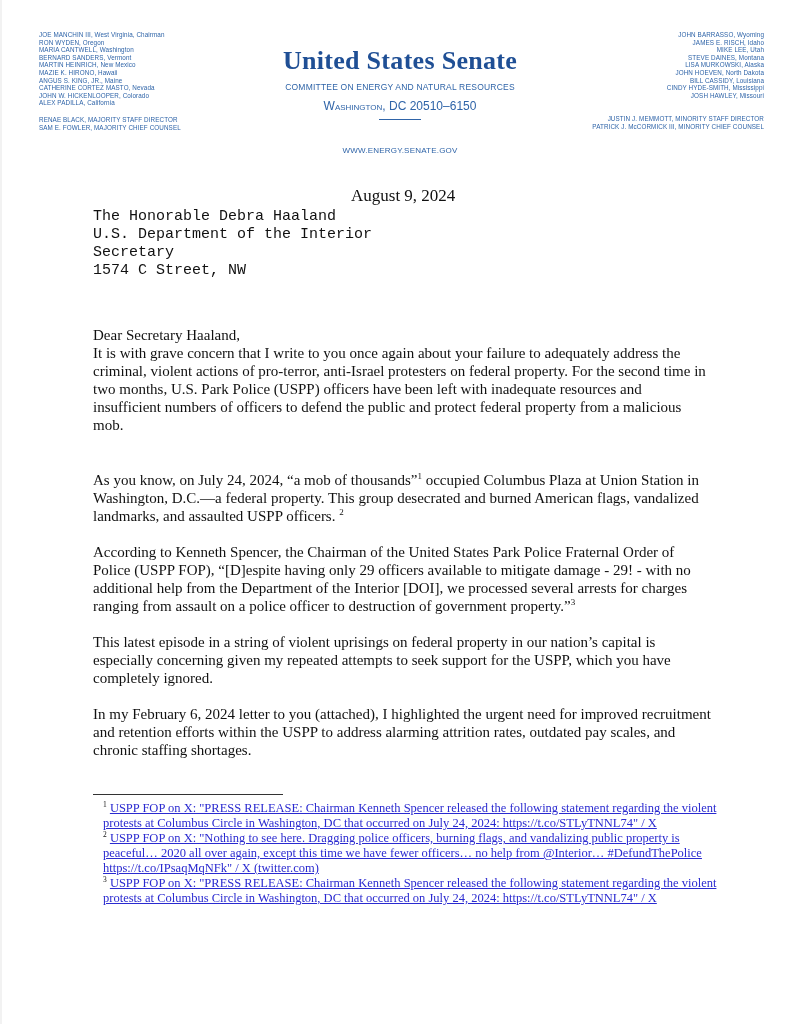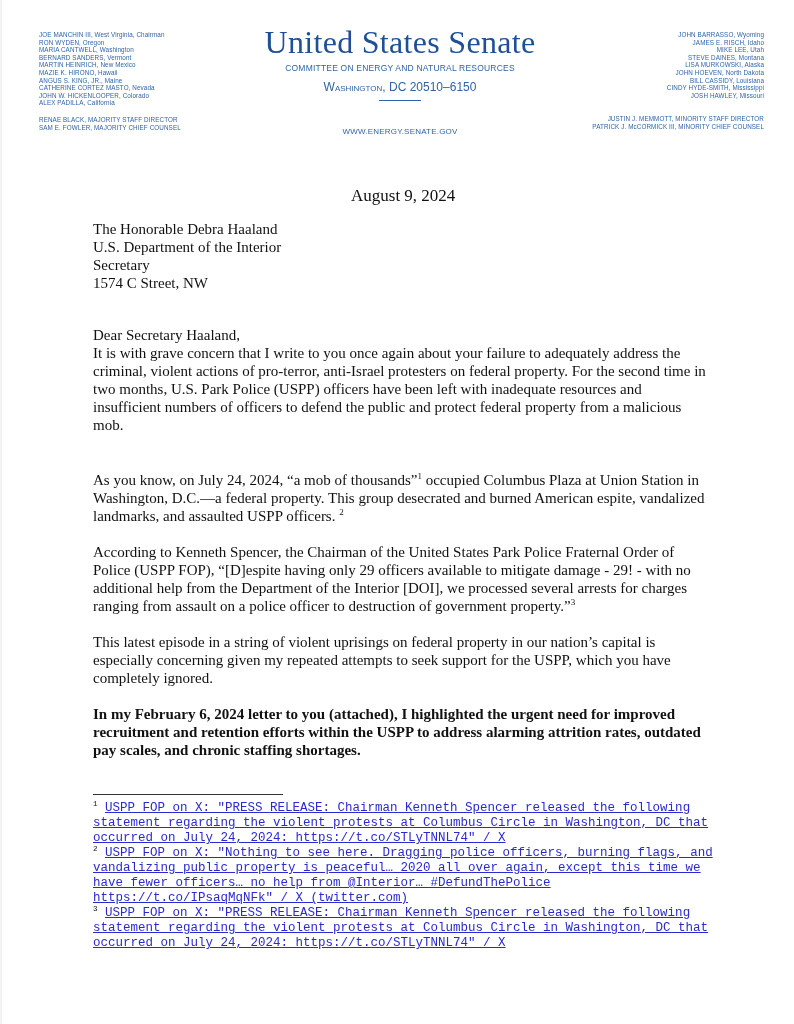--- a/index.html
+++ b/index.html
@@ -3,39 +3,39 @@
 <meta charset="utf-8">
 <style>
   html, body { margin: 0; padding: 0; background: #ffffff; }
   body { width: 794px; height: 1024px; position: relative; overflow: hidden; font-family: "Liberation Serif", serif; color: #111; }
   .hdr-left, .hdr-right { position: absolute; top: 31px; font-family: "Liberation Sans", sans-serif; font-size: 6.3px; line-height: 7.6px; color: #2f64a8; letter-spacing: 0.1px; }
   .hdr-left { left: 39px; text-align: left; }
   .hdr-right { right: 30px; text-align: right; }
   .hdr-left .gap, .hdr-right .gap { height: 9px; }
   .hdr-right .gap { height: 16px; }
   .hdr-center { position: absolute; top: 27px; left: 260px; width: 280px; text-align: center; color: #1f5aa3; }
-  .senate-title { font-family: "Liberation Serif", serif; font-weight: normal; font-size: 32px; line-height: 30px; color: #1f4f95; letter-spacing: 0.3px; }
+  .senate-title { font-family: "Liberation Serif", serif; font-weight: bold; font-size: 26px; line-height: 30px; color: #1f4f95; letter-spacing: 0.3px; margin-top: 19px; }
   .committee { font-family: "Liberation Sans", sans-serif; font-size: 8.5px; margin-top: 6px; letter-spacing: 0.2px; color: #2f64a8; }
   .address { font-family: "Liberation Sans", sans-serif; font-size: 12px; margin-top: 7px; color: #2f64a8; font-variant: small-caps; }
   .hdr-rule { width: 42px; height: 1px; background: #2f64a8; margin: 6px auto 0 auto; }
   .website { font-family: "Liberation Sans", sans-serif; font-size: 8px; margin-top: 26px; color: #2f64a8; letter-spacing: 0.2px; }
 
   .date { position: absolute; top: 186px; left: 351px; font-size: 17px; }
-  .addressee { position: absolute; top: 220px; left: 93px; font-size: 15px; line-height: 18px; }
+  .addressee { position: absolute; top: 208px; left: 93px; font-size: 15px; line-height: 18px; font-family: Liberation Mono, monospace; }
   .salutation { position: absolute; top: 327px; left: 93px; font-size: 15px; }
   .body { position: absolute; left: 93px; width: 620px; font-size: 15px; line-height: 18px; }
   .p1 { top: 344px; }
   .p2 { top: 471px; }
   .p3 { top: 543px; }
   .p4 { top: 633px; }
-  .p5 { top: 705px; font-weight: bold; }
+  .p5 { top: 705px; }
   sup { font-size: 9px; line-height: 0; vertical-align: super; }
 
   .fn-rule { position: absolute; top: 794px; left: 93px; width: 190px; height: 1px; background: #333; }
-  .footnotes { position: absolute; top: 801px; left: 93px; width: 620px; font-size: 12.5px; line-height: 15px; font-family: Liberation Mono, monospace; }
+  .footnotes { position: absolute; top: 801px; left: 103px; width: 620px; font-size: 12.5px; line-height: 15px; }
   .fn { display: block; }
   .fn a { color: #2a2ad0; text-decoration: underline; }
   .fn sup { font-size: 7.5px; color: #111; }
   .edge { position: absolute; left: 0; top: 0; width: 2px; height: 1024px; background: #f2f2f2; }
 </style>
 </head>
 <body>
 
 <div class="edge"></div>
 
@@ -84,21 +84,21 @@
   <div>The Honorable Debra Haaland</div>
   <div>U.S. Department of the Interior</div>
   <div>Secretary</div>
   <div>1574 C Street, NW</div>
 </div>
 
 <div class="salutation">Dear Secretary Haaland,</div>
 
 <div class="body p1">It is with grave concern that I write to you once again about your failure to adequately address the criminal, violent actions of pro-terror, anti-Israel protesters on federal property. For the second time in two months, U.S. Park Police (USPP) officers have been left with inadequate resources and insufficient numbers of officers to defend the public and protect federal property from a malicious mob.</div>
 
-<div class="body p2"><span>As you know, on July 24, 2024, “a mob of thousands”</span><sup>1</sup><span> occupied Columbus Plaza at Union Station in Washington, D.C.—a federal property. This group desecrated and burned American espite, vandalized landmarks, and assaulted USPP officers. </span><sup>2</sup></div>
+<div class="body p2"><span>As you know, on July 24, 2024, “a mob of thousands”</span><sup>1</sup><span> occupied Columbus Plaza at Union Station in Washington, D.C.—a federal property. This group desecrated and burned American flags, vandalized landmarks, and assaulted USPP officers. </span><sup>2</sup></div>
 
 <div class="body p3"><span>According to Kenneth Spencer, the Chairman of the United States Park Police Fraternal Order of Police (USPP FOP), “[D]espite having only 29 officers available to mitigate damage - 29! - with no additional help from the Department of the Interior [DOI], we processed several arrests for charges ranging from assault on a police officer to destruction of government property.”</span><sup>3</sup></div>
 
 <div class="body p4">This latest episode in a string of violent uprisings on federal property in our nation’s capital is especially concerning given my repeated attempts to seek support for the USPP, which you have completely ignored.</div>
 
 <div class="body p5">In my February 6, 2024 letter to you (attached), I highlighted the urgent need for improved recruitment and retention efforts within the USPP to address alarming attrition rates, outdated pay scales, and chronic staffing shortages.</div>
 
 <div class="fn-rule"></div>
 <div class="footnotes">
   <span class="fn"><sup>1</sup> <a>USPP FOP on X: "PRESS RELEASE: Chairman Kenneth Spencer released the following statement regarding the violent protests at Columbus Circle in Washington, DC that occurred on July 24, 2024: https://t.co/STLyTNNL74" / X</a></span>

